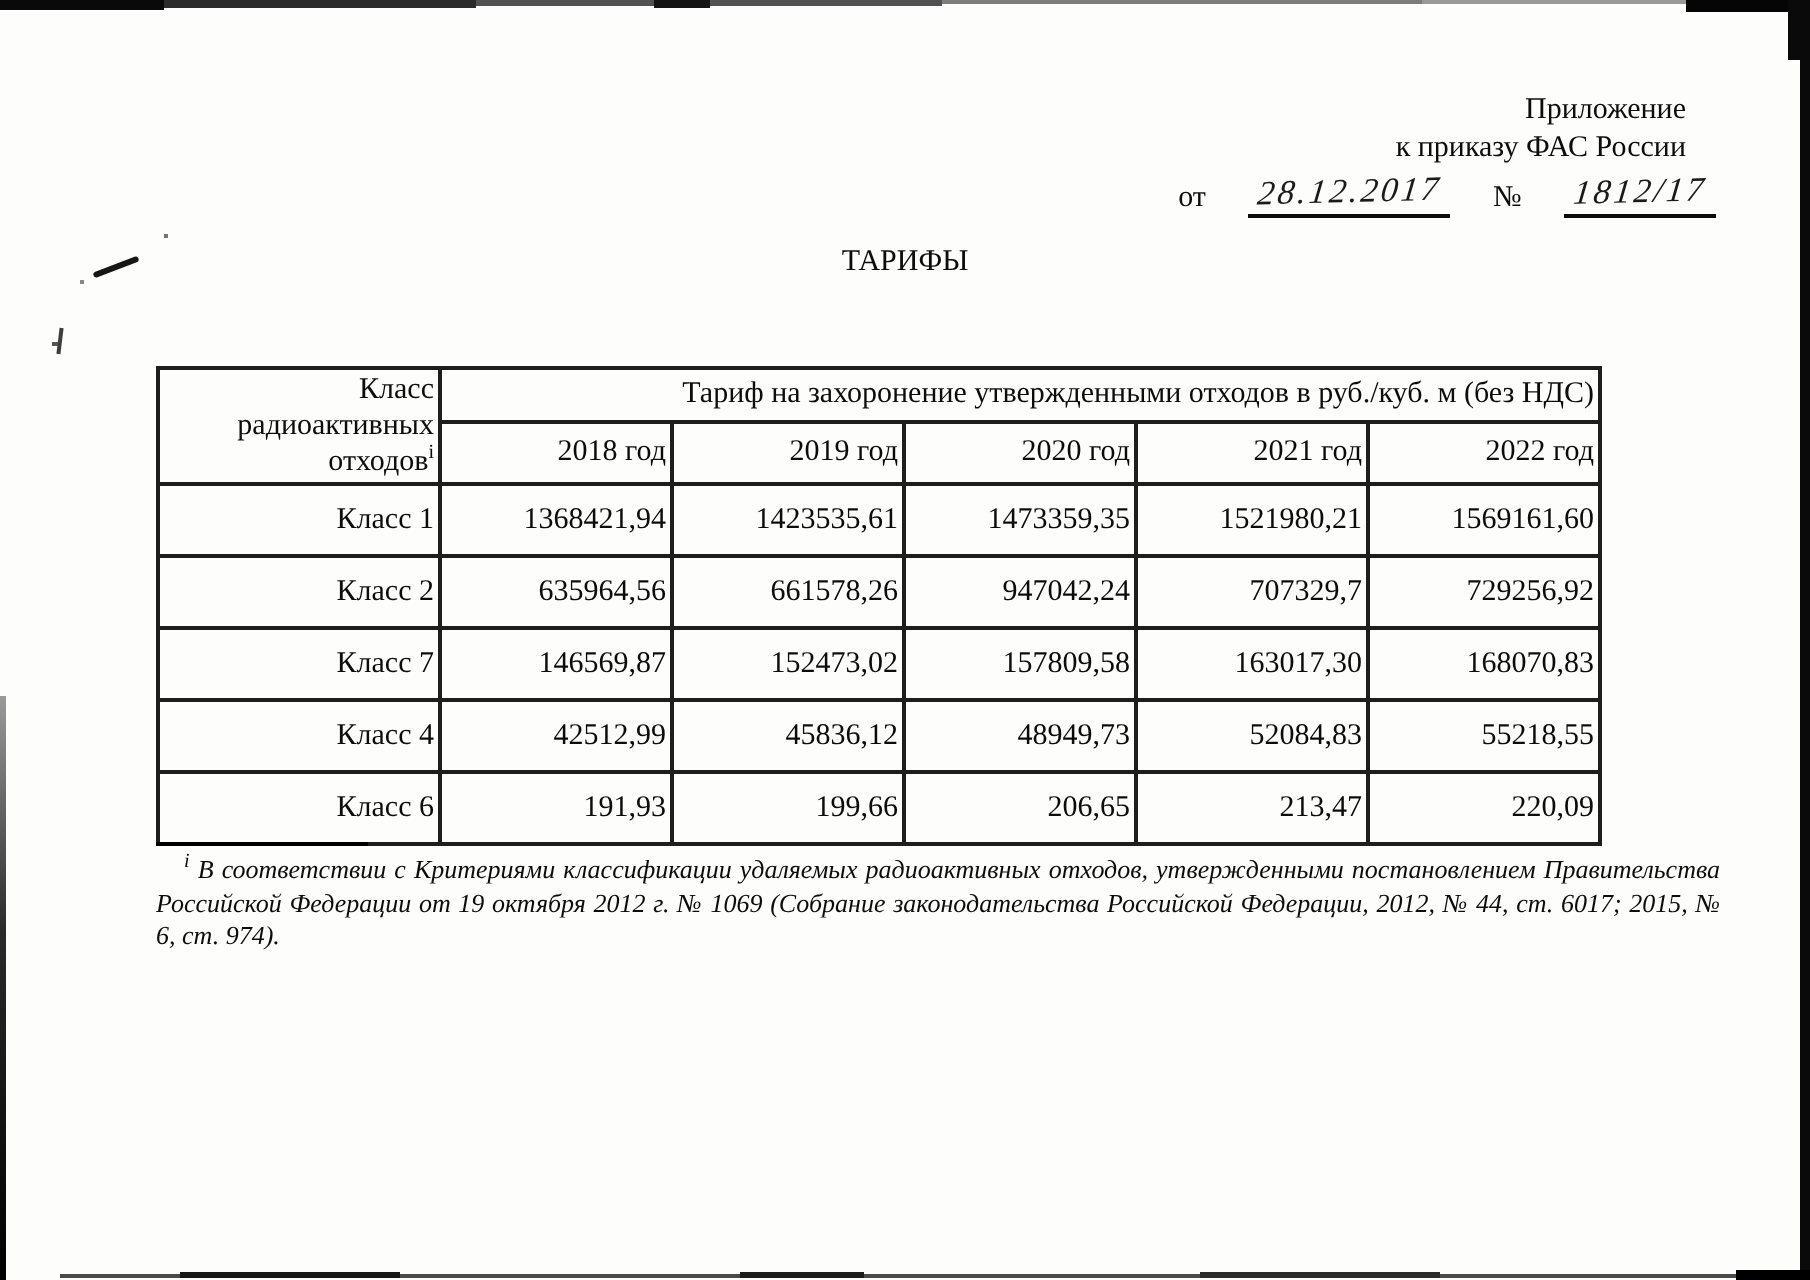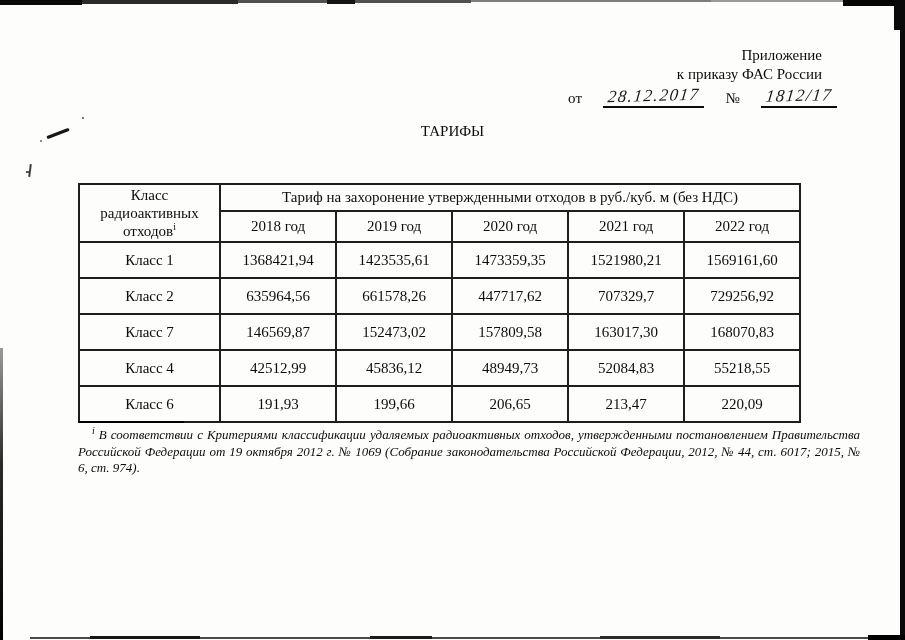--- a/index.html
+++ b/index.html
@@ -35,21 +35,21 @@
   .pen-slash { left:46px; top:132px; width:24px; height:3px; background:#161616;
                border-radius:2px; transform: rotate(-21deg); }
   .pen-squiggle { left:29px; top:164px; width:2px; height:13px;
                   border-left:2px solid #3d3d3d; transform: rotate(7deg); }
   .speck-1 { left:82px; top:117px; width:2px; height:2px; background:#777; }
   .speck-2 { left:40px; top:140px; width:2px; height:2px; background:#888; }
   .speck-3 { left:26px; top:171px; width:3px; height:2px; background:#555; }
 
   
   .doc-header {
-    position: absolute; top: 46px; right: 83px;
+    position: absolute; top: 46px; right: 62px;
     font-size: 15px; line-height: 19px; text-align: right;
     white-space: nowrap;
   }
   .date-line {
     display: flex; justify-content: flex-end; align-items: flex-end;
     gap: 21px; margin-right: -15px; margin-top: 2px;
   }
   .blank-line {
     display: inline-block; border-bottom: 2px solid #0c0c0c;
     text-align: center; padding: 0 5px 0 5px;
@@ -70,21 +70,21 @@
 
   
   .tariff-table-wrap { position: absolute; left: 78px; top: 183px; }
   table.tariff {
     border-collapse: collapse; table-layout: fixed; width: 723px;
     font-size: 15px; color: #0c0c0c;
   }
   table.tariff col.c-class { width: 141px; }
   table.tariff col.c-year  { width: 116px; }
   table.tariff th, table.tariff td {
-    border: 2px solid #1e1e1e; text-align: center; vertical-align: middle;
+    border: 2px solid #1e1e1e; text-align: right; vertical-align: middle;
     font-weight: normal; padding: 0 2px; margin-top: 12px;
   }
   tr.group-row th { height: 27px; }
   tr.year-row th  { height: 31px; }
   tr.data-row td  { height: 36px; }
   th.class-head { line-height: 18px; padding: 0 13px; }
   sup { font-size: 10px; line-height: 0; }
 
   
   .footnote-sep { position: absolute; left: 78px; top: 421px;
@@ -162,21 +162,21 @@
       <td>1368421,94</td>
       <td>1423535,61</td>
       <td>1473359,35</td>
       <td>1521980,21</td>
       <td>1569161,60</td>
     </tr>
     <tr class="data-row">
       <td>Класс 2</td>
       <td>635964,56</td>
       <td>661578,26</td>
-      <td>447717,62</td>
+      <td>947042,24</td>
       <td>707329,7</td>
       <td>729256,92</td>
     </tr>
     <tr class="data-row">
       <td>Класс 7</td>
       <td>146569,87</td>
       <td>152473,02</td>
       <td>157809,58</td>
       <td>163017,30</td>
       <td>168070,83</td>

